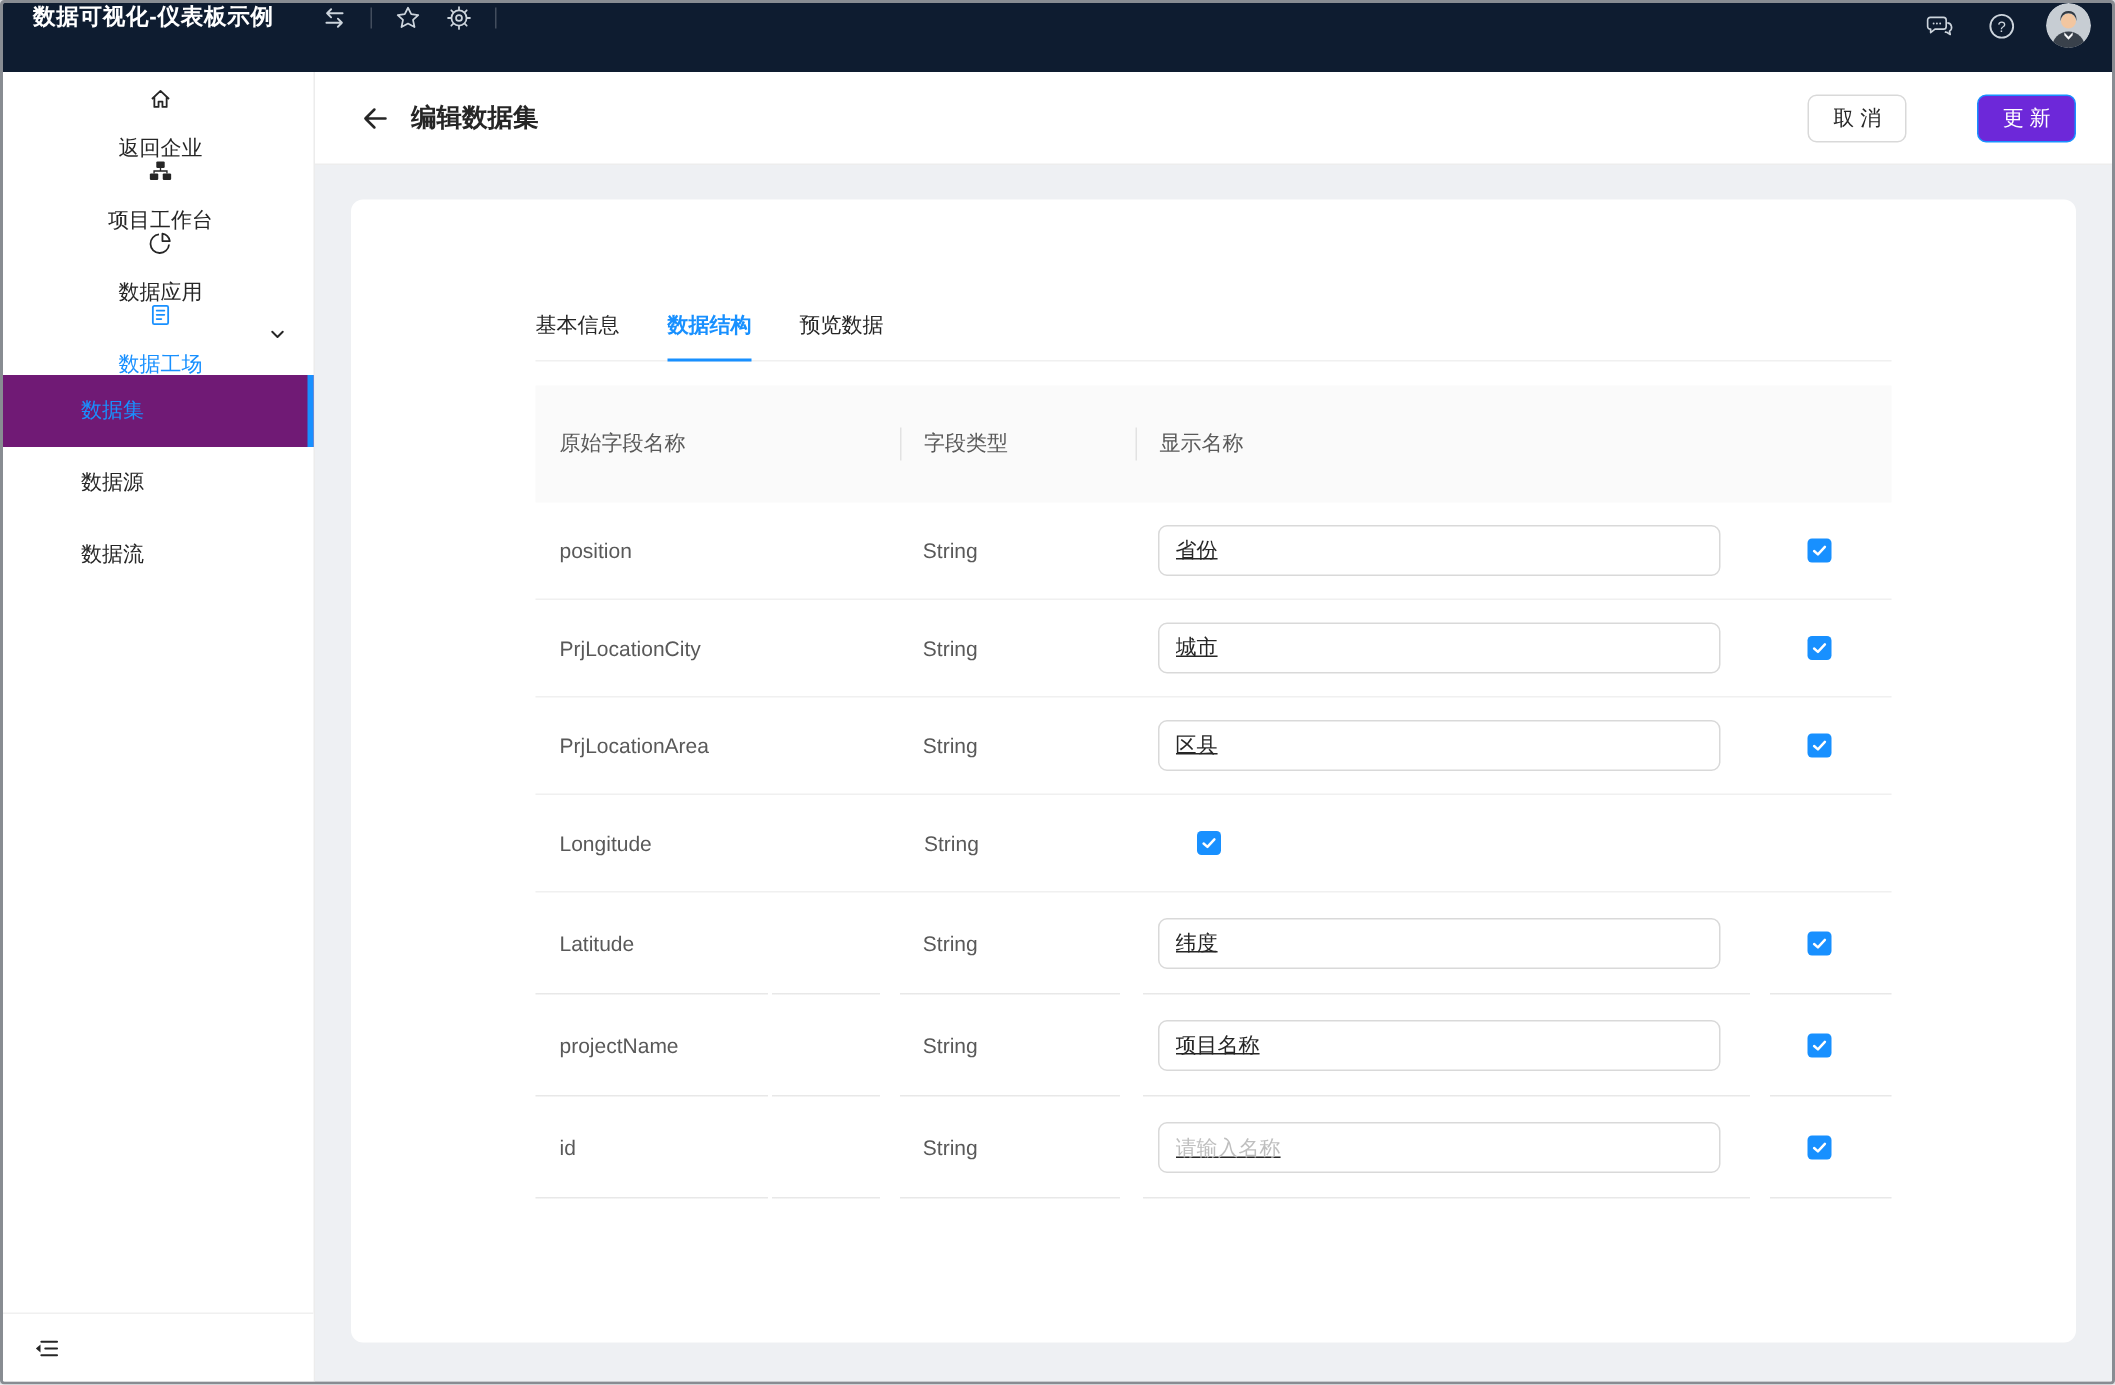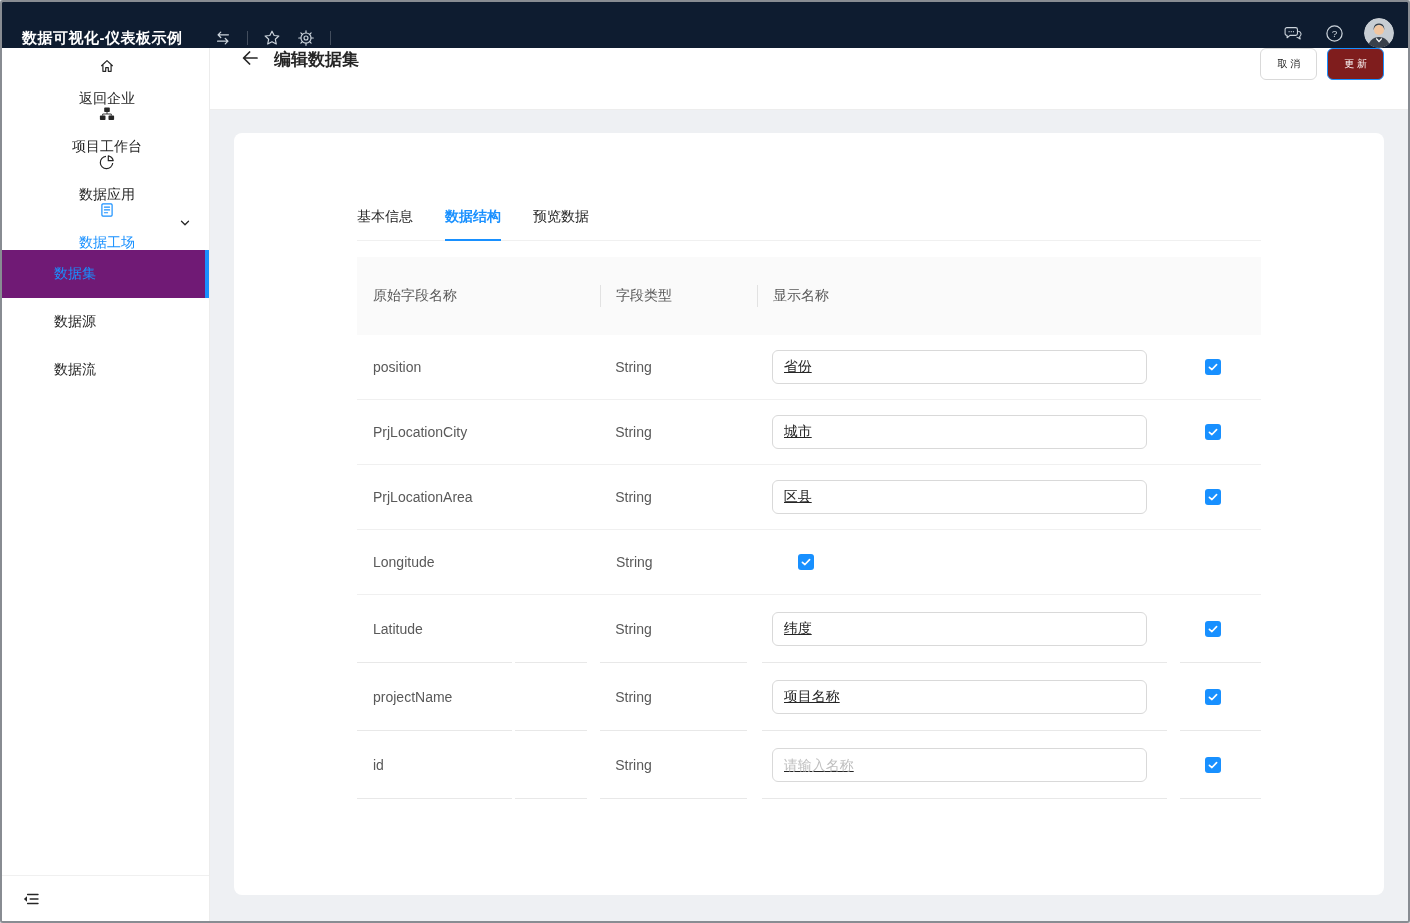--- a/index.html
+++ b/index.html
@@ -2,21 +2,21 @@
 <html><head>
 <meta charset="utf-8">
 <style>
   * { margin:0; padding:0; box-sizing:border-box; }
   body { background:#d9dbde; font-family:"Liberation Sans", sans-serif; }
   .page { position:relative; width:1410px; height:923px; border:2px solid #888c92; border-radius:3px;
           background:#eef0f3; overflow:hidden; }
 
   
   .topbar { position:absolute; top:0; left:0; right:0; height:46px; background:#0e1c30;
-            display:flex; align-items:flex-end; padding:0 14px 0 20px; }
+            display:flex; align-items:flex-start; padding:0 14px 0 20px; }
   .tb-title { color:#ffffff; font-size:15px; font-weight:700; letter-spacing:0.5px; }
   .tb-icons { display:flex; align-items:center; gap:14px; margin-left:30px; }
   .tb-icon { width:20px; height:20px; display:flex; align-items:center; justify-content:center; cursor:pointer; }
   .tb-divider { width:1px; height:14px; background:rgba(255,255,255,0.22); }
   .tb-right { margin-left:auto; display:flex; align-items:center; gap:20px; }
   .avatar { width:30px; height:30px; border-radius:50%; overflow:hidden; cursor:pointer; }
 
   
   .sidebar { position:absolute; top:46px; left:0; bottom:0; width:208px; background:#fff;
              border-right:1px solid #ececec; padding-top:10px; }
@@ -28,29 +28,29 @@
   .side-sub { height:48px; display:flex; align-items:center; padding-left:52px; font-size:14px;
               color:#262626; cursor:pointer; position:relative; }
   .side-sub.active { background:#701a75; color:#1890ff; }
   .side-sub.active::after { content:""; position:absolute; right:0; top:0; bottom:0; width:4px; background:#1890ff; }
   .sidebar-footer { position:absolute; bottom:0; left:0; right:0; height:46px; border-top:1px solid #f0f0f0;
                     display:flex; align-items:center; padding-left:20px; background:#fff; }
   .fold { width:18px; height:18px; cursor:pointer; display:flex; }
 
   
   .main { position:absolute; top:46px; left:208px; right:0; bottom:0; }
-  .page-header { height:62px; background:#fff; display:flex; align-items:flex-start;
+  .page-header { height:62px; background:#fff; display:flex; align-items:center;
                  padding:0 24px 0 30px; border-bottom:1px solid #ededed; }
   .back { width:20px; height:20px; cursor:pointer; display:flex; }
   .page-title { font-size:17px; font-weight:700; color:#262626; margin-left:14px; }
   .header-actions { margin-left:auto; display:flex; gap:10px; }
-  .btn { height:32px; padding:0 16px; border-radius:6px; font-size:10px; cursor:pointer;
-         font-family:"Liberation Sans", sans-serif; }
+  .btn { height:32px; padding:0 16px; border-radius:6px; font-size:14px; cursor:pointer;
+         font-family:"Liberation Sans", sans-serif;margin-left:37px; }
   .btn.ghost { background:#fff; border:1px solid #d9d9d9; color:#262626; }
-  .btn.primary { background:#7f1d1d; border:1px solid #1890ff; color:#fff; }
+  .btn.primary { background:#6d28d9; border:1px solid #1890ff; color:#fff; }
 
   .content { position:absolute; top:62px; left:0; right:0; bottom:0; background:#eef0f3; }
   .card { position:absolute; top:23px; left:24px; right:24px; bottom:26px; background:#fff;
           border-radius:8px; padding:64px 123px 0; overflow:hidden; }
 
   
   .tabbar { display:flex; gap:32px; border-bottom:1px solid #f0f0f0; }
   .tab { padding:11px 0 13px; font-size:14px; color:#262626; cursor:pointer; }
   .tab.active { color:#1890ff; border-bottom:2px solid #1890ff; margin-bottom:-1px; font-weight:700;font-family:Liberation Mono, monospace; }
 

